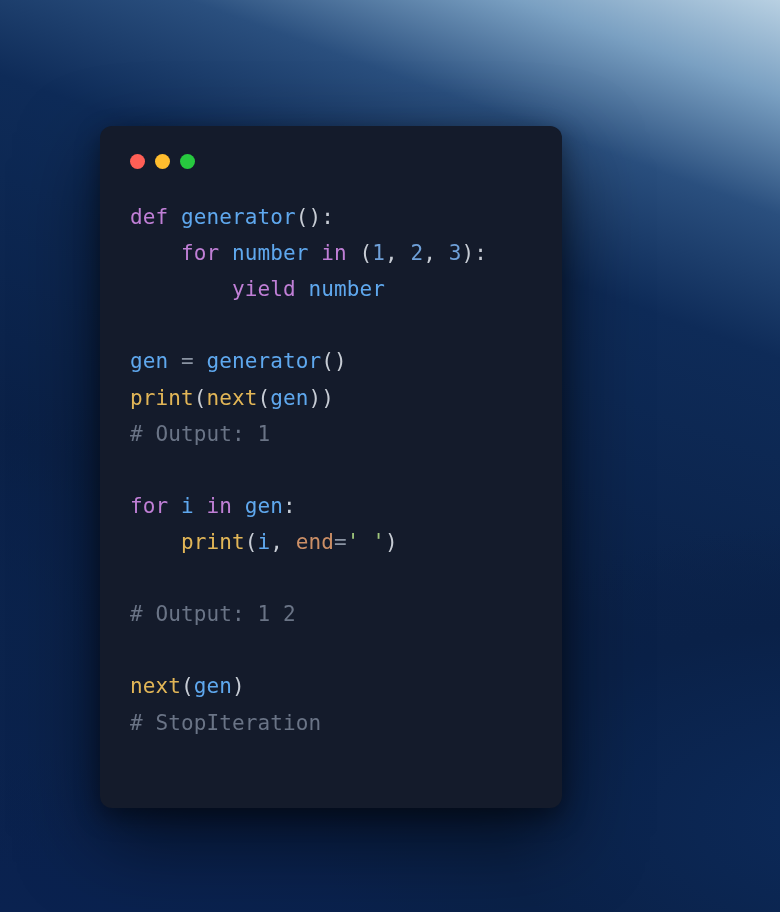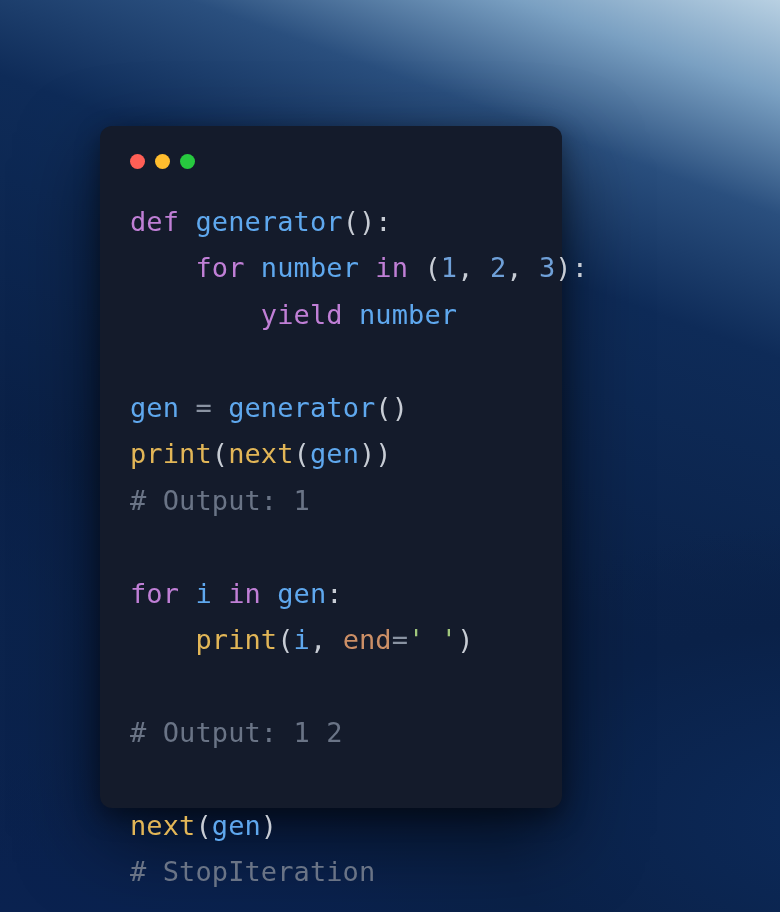--- a/index.html
+++ b/index.html
@@ -31,21 +31,21 @@
     display: flex; gap: 10px; margin-bottom: 30px;
   }
   .light {
     width: 15px; height: 15px; border-radius: 50%;
   }
   .light.red { background: #ff5f56; }
   .light.yellow { background: #ffbd2e; }
   .light.green { background: #27c93f; }
 
   .code {
-    font-size: 27px;
+    font-size: 21px;
     line-height: 1.72;
     white-space: pre;
     color: #c7ccd4;
     letter-spacing: 0.1px;
   }
   .kw   { color: #c07fd6; }   
   .fn   { color: #5fa8ee; }   
   .call { color: #e2b657; }   
   .num  { color: #6fa0d8; }   
   .op   { color: #c7ccd4; }   

